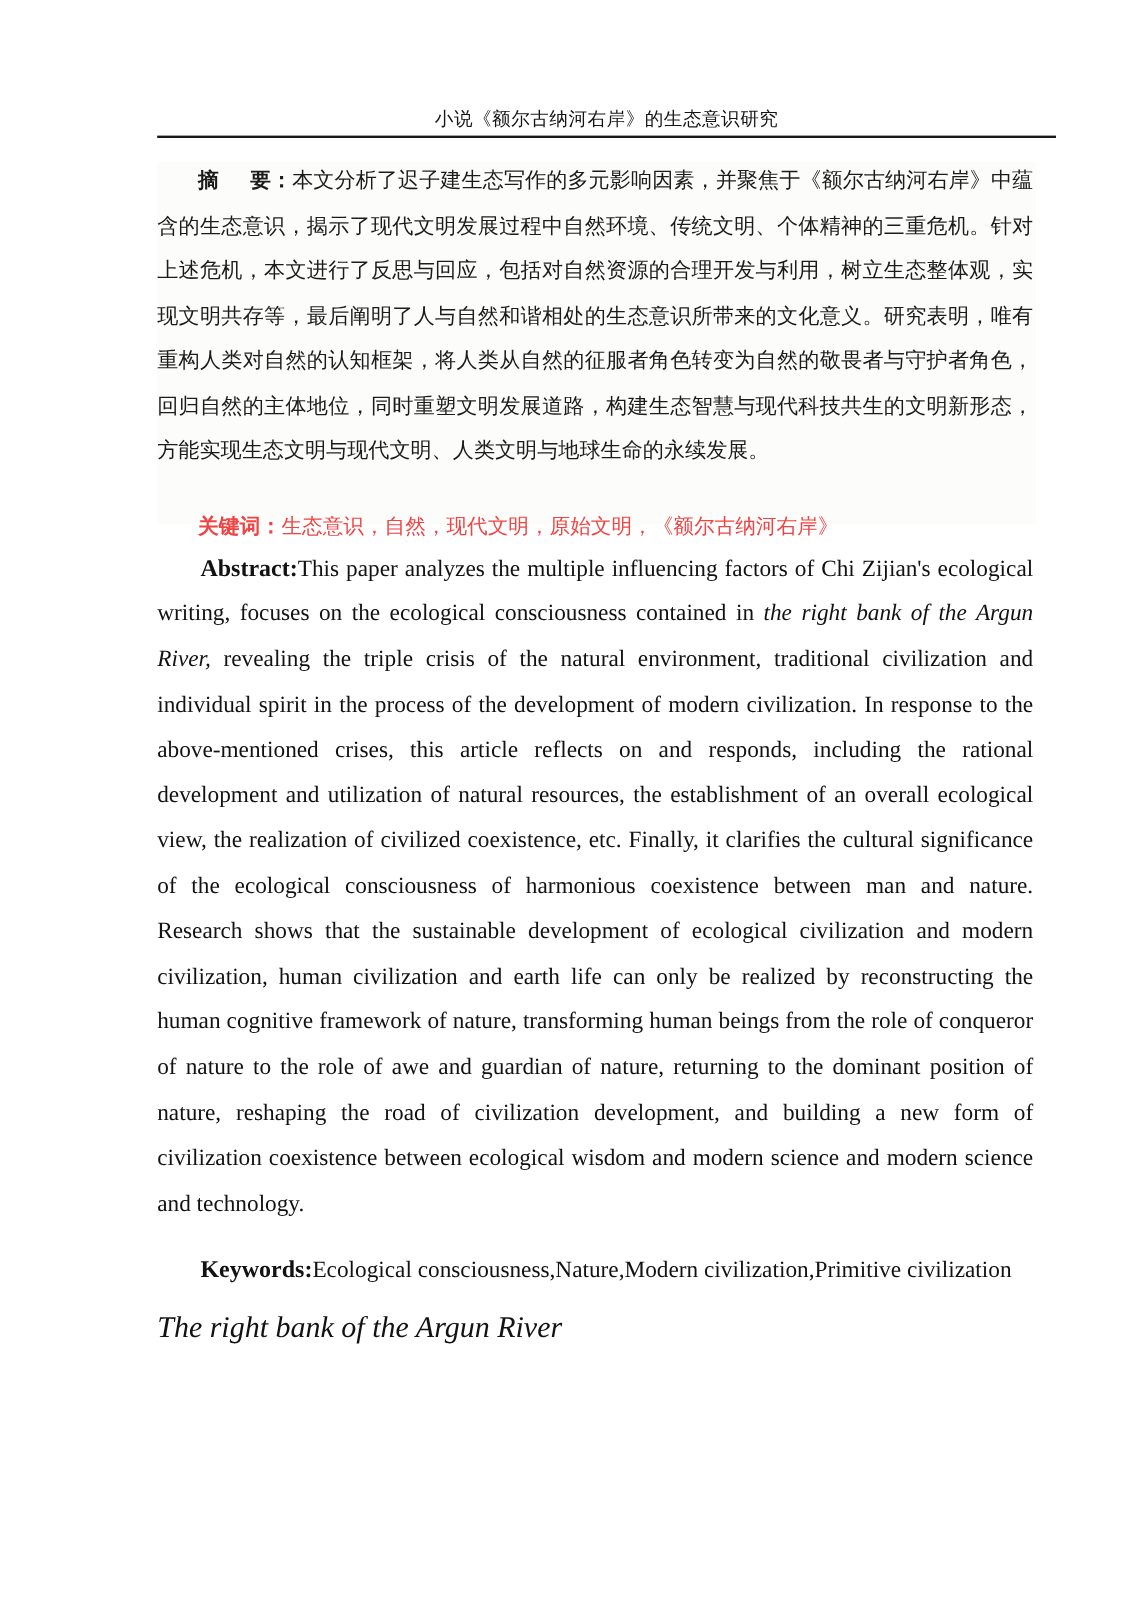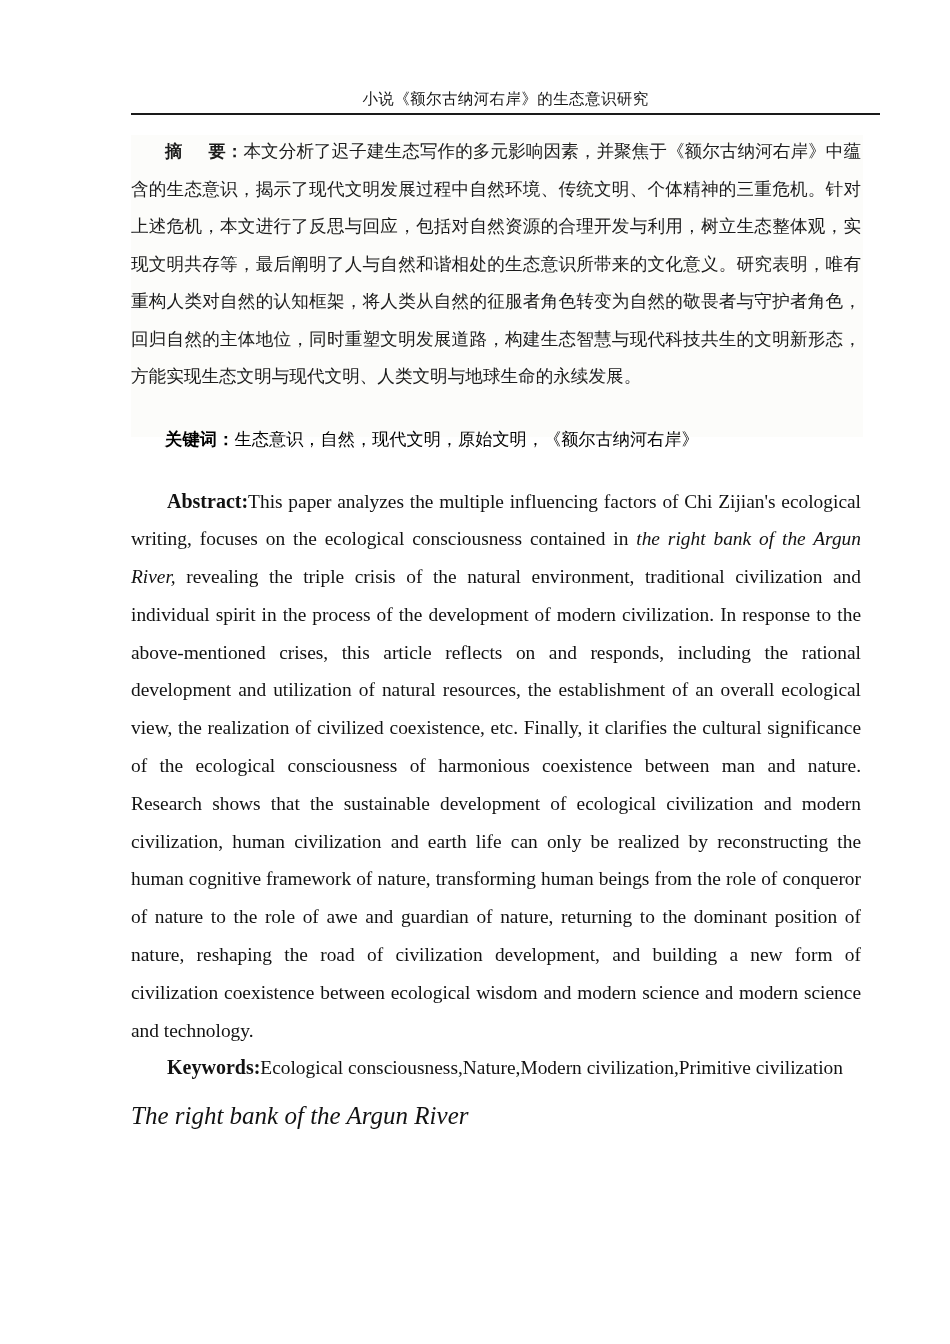--- a/index.html
+++ b/index.html
@@ -95,46 +95,46 @@
     display: inline-block;
     width: 26px;
   }
 
   .cn-keywords {
     position: relative;
     margin-top: 26px;
     font-family: "DejaVu Serif", "Liberation Serif", serif;
     font-size: 17.2px;
     line-height: 34px;
-    color: #000000;
+    color: #ef4444;
     white-space: nowrap;
   }
 
   
   .en-block {
-    margin-top: 27px;
     font-family: "Liberation Serif", "DejaVu Serif", serif;
     font-size: 19.4px;
     line-height: 37.8px;
     text-align: justify;
     color: #121212;
   }
   .en-label {
     font-weight: bold;
     font-size: 20px;
   }
   .en-indent {
     display: inline-block;
     width: 36px;
   }
   .en-italic {
     font-style: italic;
   }
 
   .en-keywords {
+    margin-top: 18px;
     font-family: "Liberation Serif", "DejaVu Serif", serif;
     font-size: 19.4px;
     line-height: 37.8px;
     color: #121212;
     text-align: left;
     white-space: nowrap;
   }
   .en-keywords .en-label { font-size: 20px; }
 
   .en-tail {

